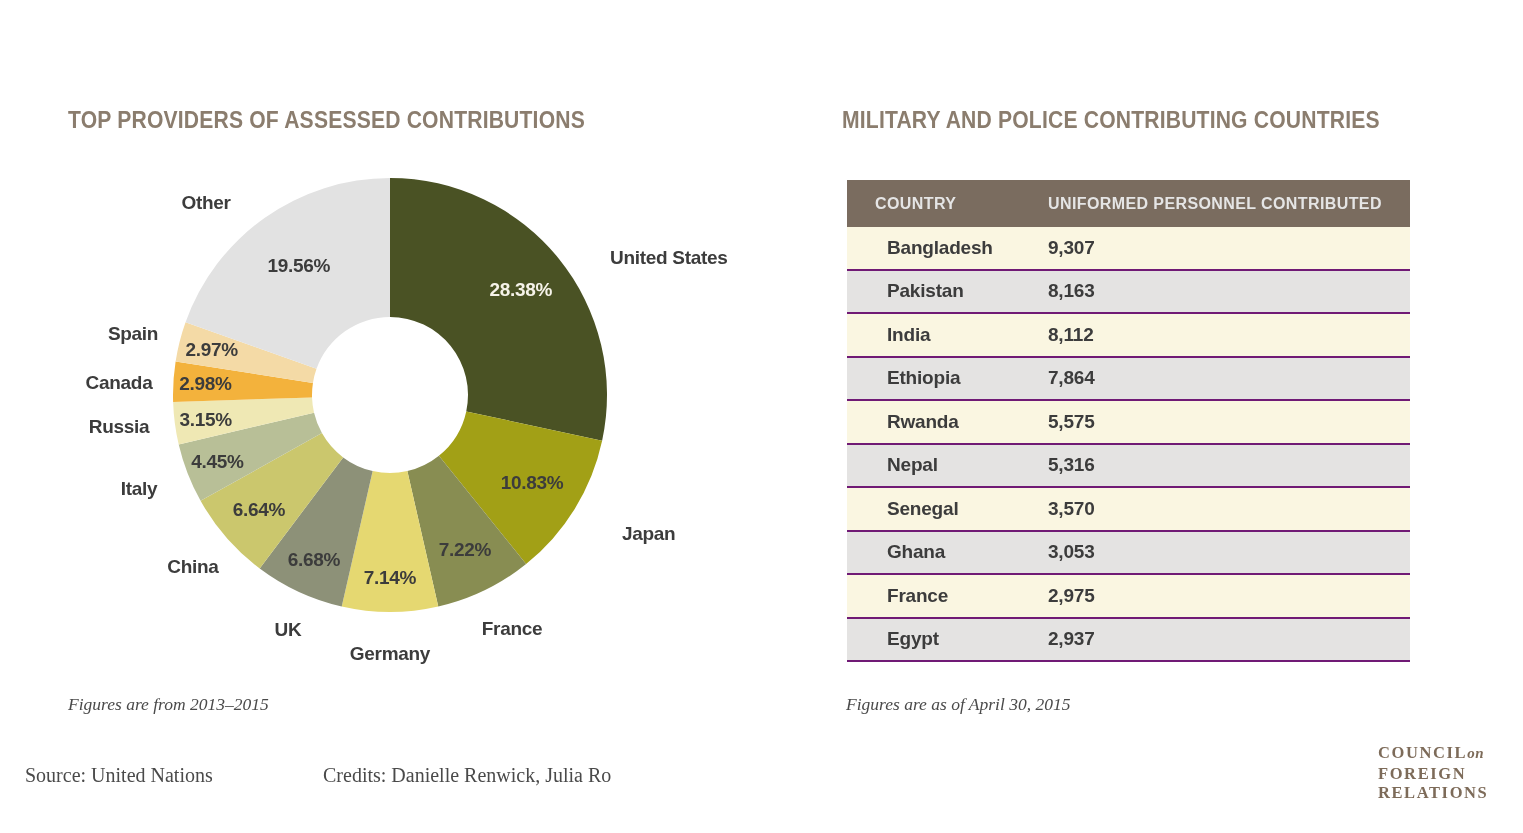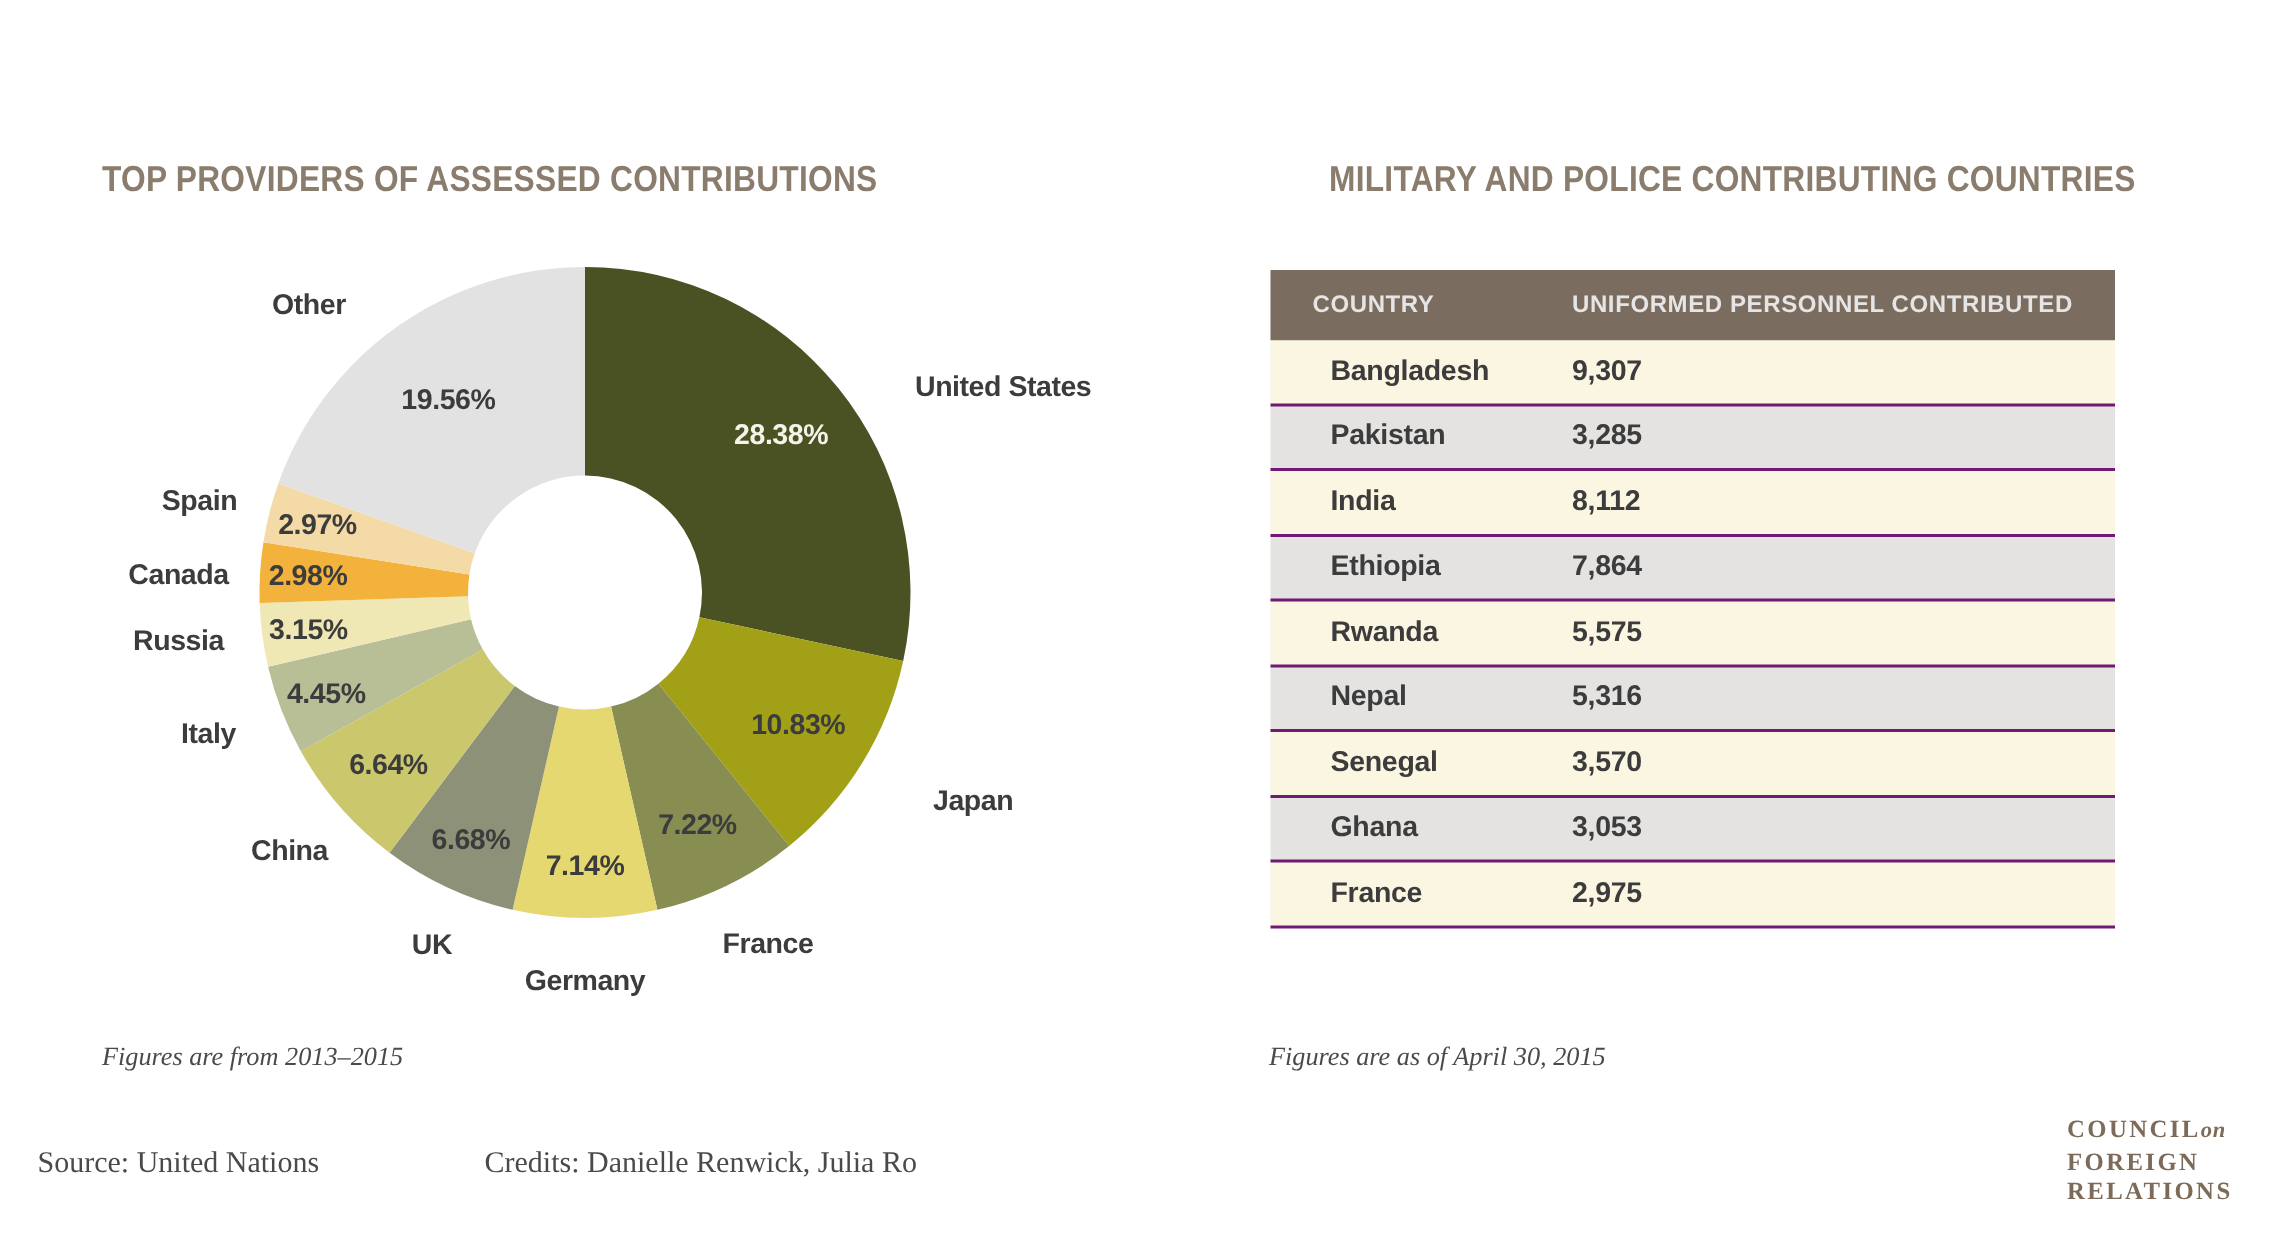--- a/index.html
+++ b/index.html
@@ -12,21 +12,21 @@
   .page-title {
     position:absolute; left:25px; top:20px; margin:0;
     font-size:28px; font-weight:bold; color:var(--heading,#8b7d6e); letter-spacing:0.2px;
   }
   .page-title .condensed { transform:scaleX(0.85); }
   .section-heading {
     position:absolute; top:106px; margin:0;
     font-size:24px; font-weight:bold; color:var(--heading,#8b7d6e); letter-spacing:0.2px;
   }
   #pie-heading { left:68px; }
-  #table-heading { left:886px; }
+  #table-heading { left:842px; }
 
   
   #donut { position:absolute; left:0; top:150px; }
   #donut text.pct {
     font-family:"Liberation Sans", sans-serif; font-weight:bold; font-size:19px;
     fill:var(--label,#3c3c3c); letter-spacing:-0.3px;
   }
   #donut text.pct.light { fill:var(--pct-light,#f6f3e9); }
   #donut text.cat {
     font-family:"Liberation Sans", sans-serif; font-weight:bold; font-size:19px;
@@ -127,21 +127,21 @@
           <th class="col-personnel">UNIFORMED PERSONNEL CONTRIBUTED</th>
         </tr>
       </thead>
       <tbody>
           <tr class="cream">
             <td class="cell-country">Bangladesh</td>
             <td class="cell-personnel">9,307</td>
           </tr>
           <tr class="gray">
             <td class="cell-country">Pakistan</td>
-            <td class="cell-personnel">3,285</td>
+            <td class="cell-personnel">8,163</td>
           </tr>
           <tr class="cream">
             <td class="cell-country">India</td>
             <td class="cell-personnel">8,112</td>
           </tr>
           <tr class="gray">
             <td class="cell-country">Ethiopia</td>
             <td class="cell-personnel">7,864</td>
           </tr>
           <tr class="cream">
@@ -157,20 +157,24 @@
             <td class="cell-personnel">3,570</td>
           </tr>
           <tr class="gray">
             <td class="cell-country">Ghana</td>
             <td class="cell-personnel">3,053</td>
           </tr>
           <tr class="cream">
             <td class="cell-country">France</td>
             <td class="cell-personnel">2,975</td>
           </tr>
+          <tr class="gray">
+            <td class="cell-country">Egypt</td>
+            <td class="cell-personnel">2,937</td>
+          </tr>
         </tbody>
     </table>
   </div>
 
   <div class="footnote" id="table-footnote">Figures are as of April 30, 2015</div>
 
   <div class="credit-line" id="source-line">Source: United Nations</div>
   <div class="credit-line" id="credits-line">Credits: Danielle Renwick, Julia Ro</div>
 
   <div class="logo">

